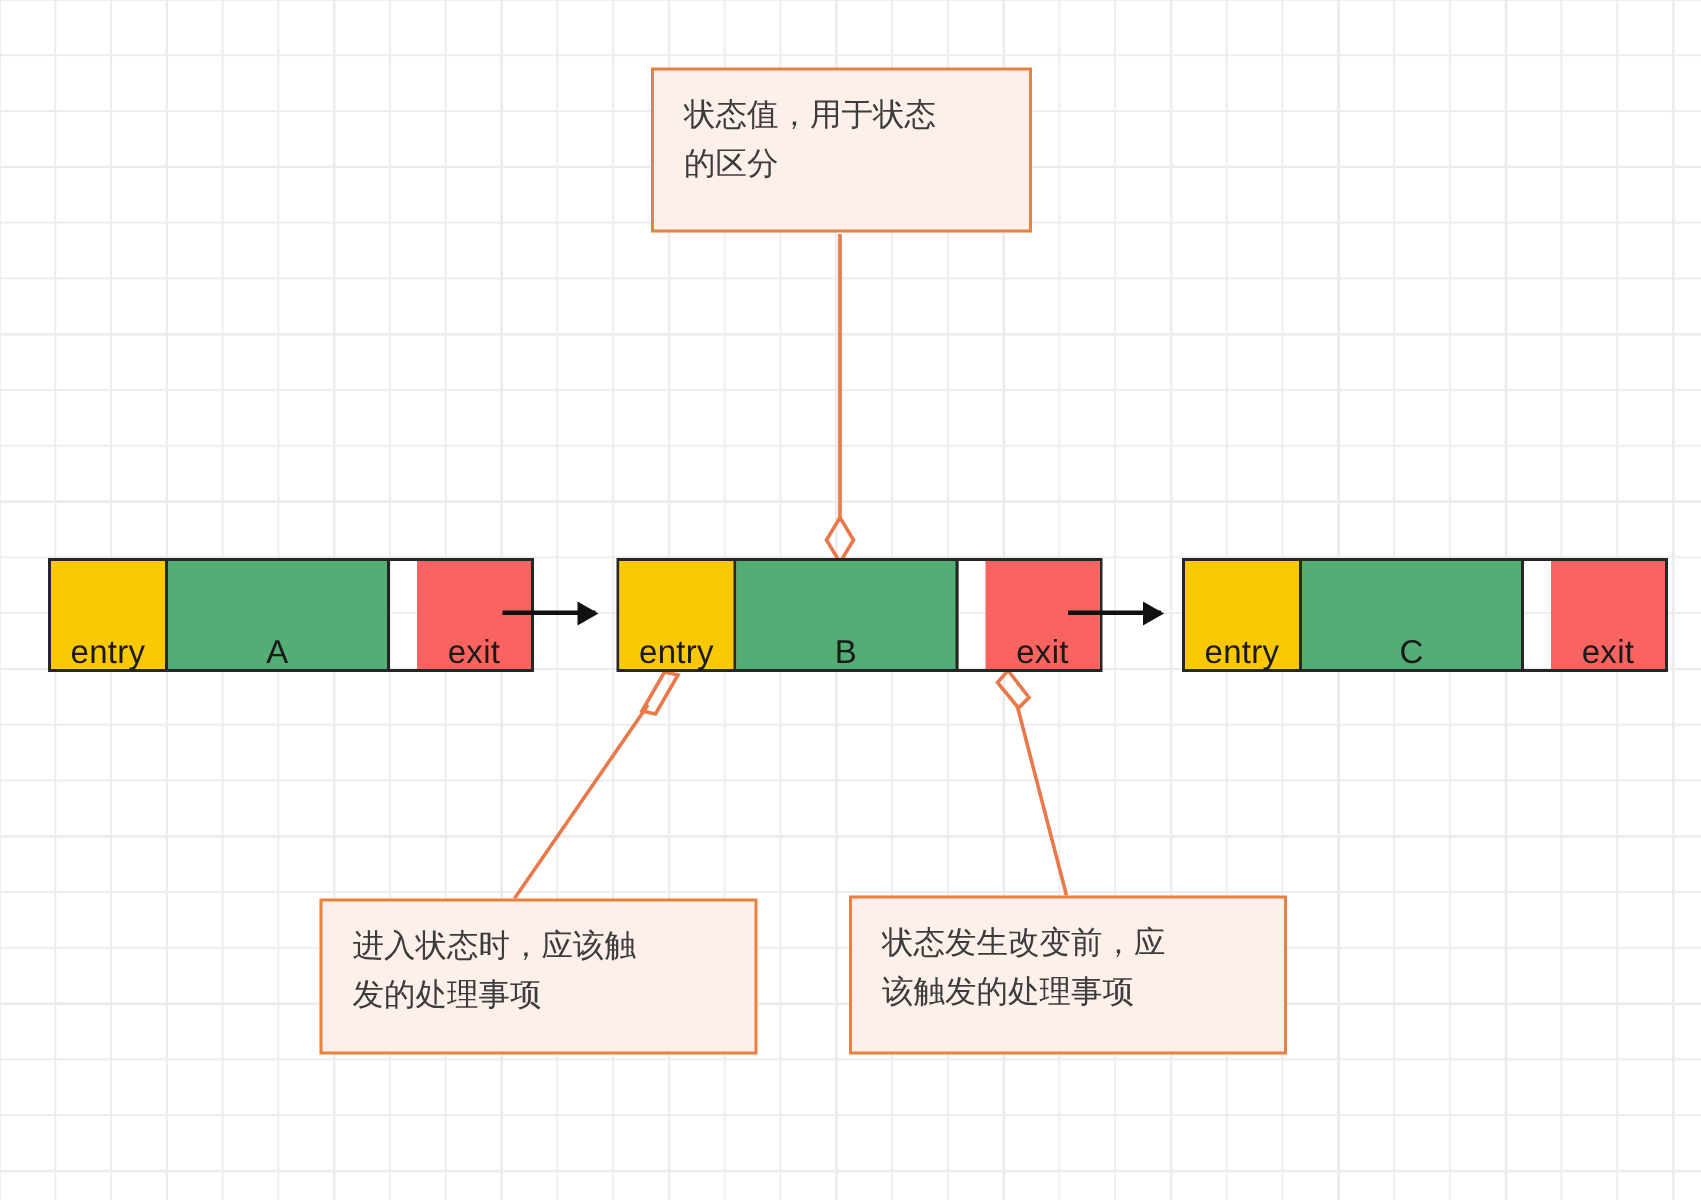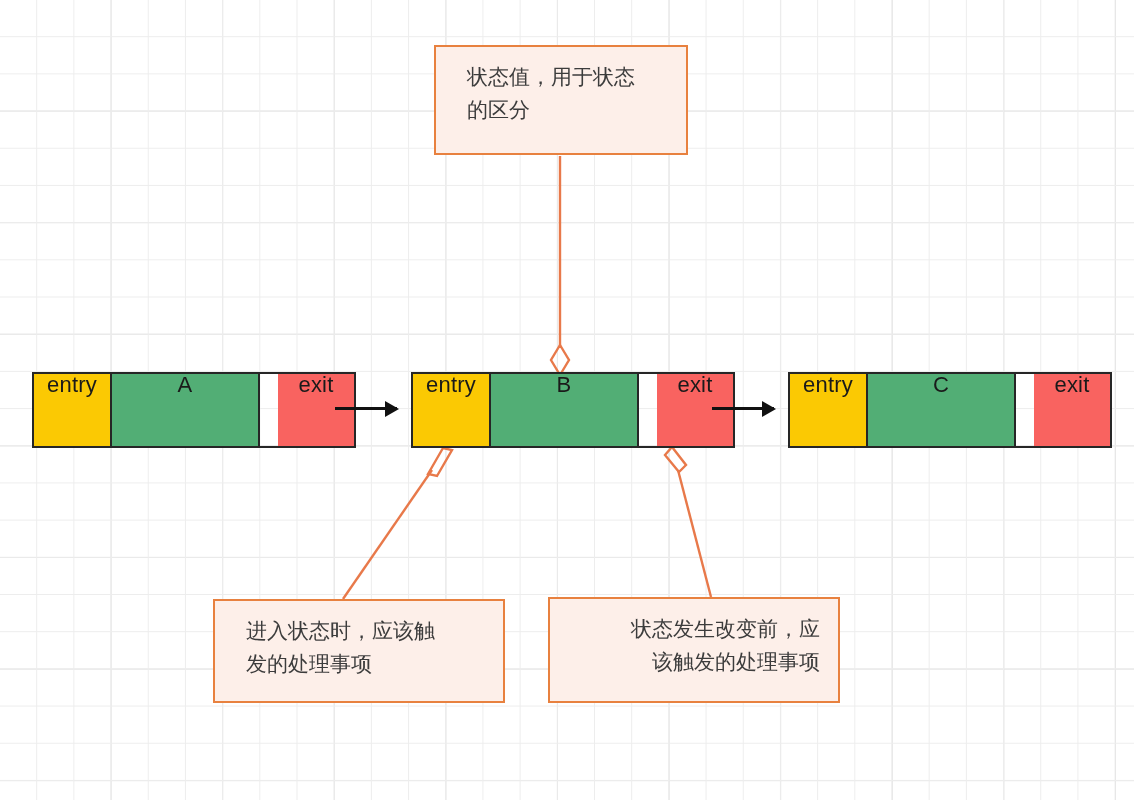--- a/index.html
+++ b/index.html
@@ -30,21 +30,21 @@
   
   .state-group {
     position: absolute;
     display: flex;
     height: 76px;
     box-sizing: border-box;
     border: 2px solid #262626;
   }
   .seg {
     display: flex;
-    align-items: flex-start;
+    align-items: flex-end;
     justify-content: center;
     box-sizing: border-box;
     font-size: 22px;
     color: #1a1a1a;
     letter-spacing: 0.2px;
     line-height: 1;
   }
   .seg-entry {
     background: #fbc903;
     border-right: 2px solid #262626;
@@ -79,21 +79,21 @@
 
   
   .callout {
     position: absolute;
     box-sizing: border-box;
     background: #fdefe9;
     border: 2px solid #e8813f;
     color: #3c3c3c;
     font-size: 21px;
     line-height: 1.55;
-    padding: 14px 18px 12px 31px;
+    padding: 14px 18px 12px 20px;
     white-space: pre-line;
   }
 
   
   #connectors {
     position: absolute;
     left: 0;
     top: 0;
     width: 1134px;
     height: 800px;
@@ -163,16 +163,16 @@
       <span>exit</span>
     </div>
   </div>
 
   <div class="callout" style="left:434px; top:45px; width:254px; height:110px;">状态值，用于状态
 的区分</div>
 
   <div class="callout" style="left:189px; top:599px; width:292px; height:104px;margin-left:24px;">进入状态时，应该触
 发的处理事项</div>
 
-  <div class="callout" style="left:548px; top:597px; width:292px; height:106px;text-align:right;">状态发生改变前，应
+  <div class="callout" style="left:566px; top:597px; width:292px; height:106px;">状态发生改变前，应
 该触发的处理事项</div>
 
 </div>
 
 </body></html>

